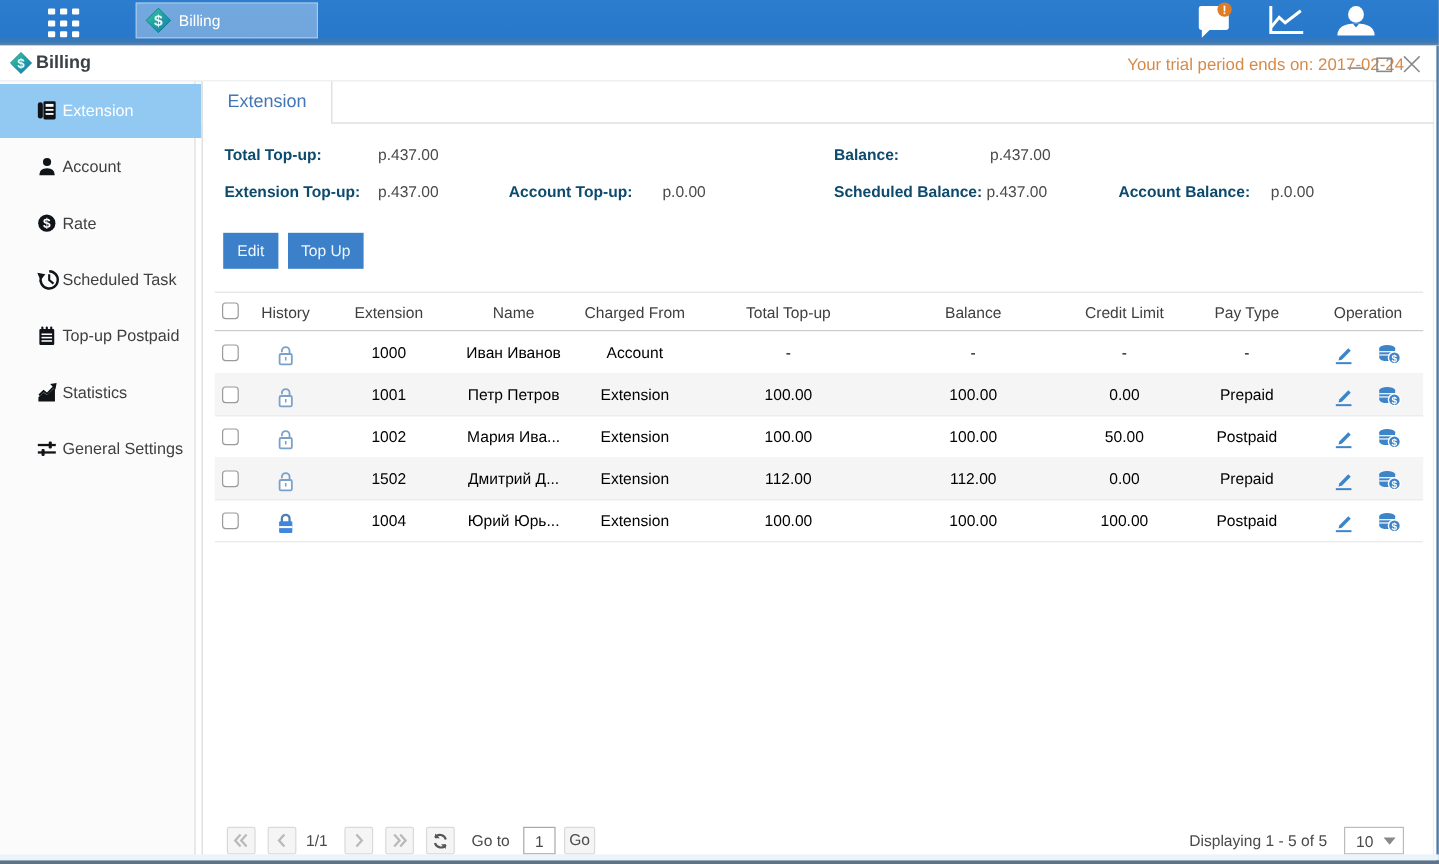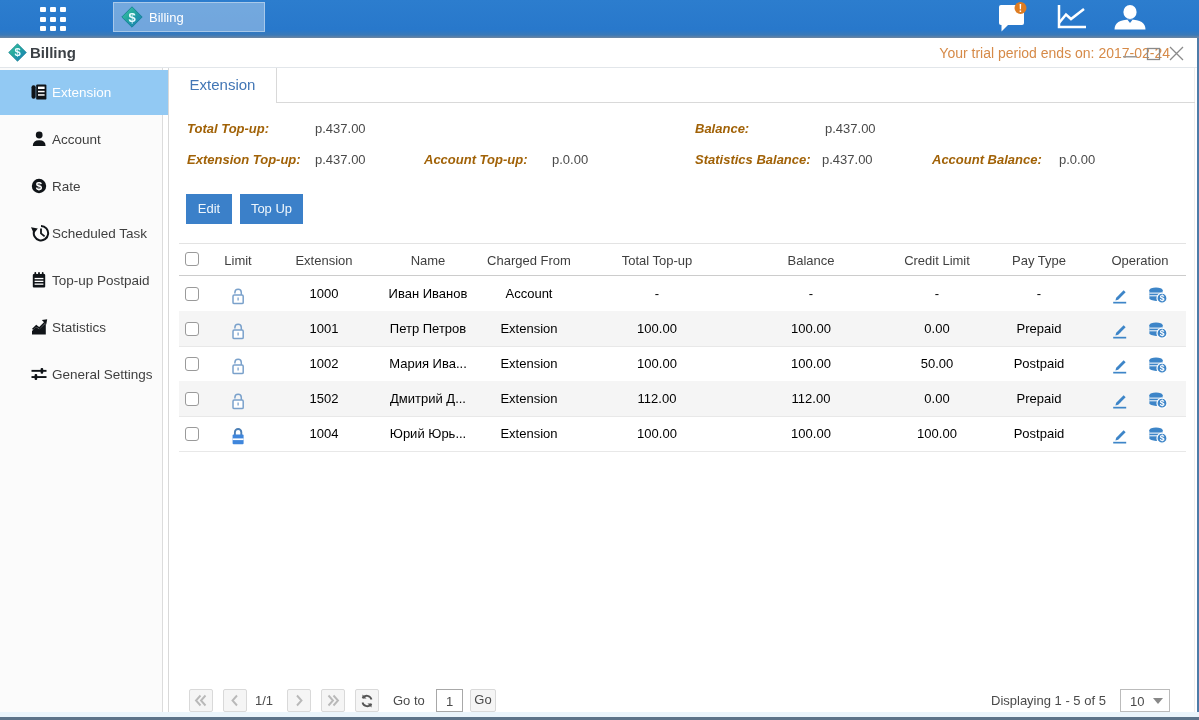--- a/index.html
+++ b/index.html
@@ -39,21 +39,21 @@
 
 #panel { position:absolute; left:168px; top:68px; width:1027px; height:645px;
   background:#fff; border-left:1px solid #d9d9d9; border-right:1px solid #eee; }
 #tabline { position:absolute; left:107px; top:34px; width:919px; height:0;
   border-top:1px solid #d9d9d9; }
 #tab1 { position:absolute; left:-1px; top:0; width:109px; height:35px;
   border-left:1px solid #d9d9d9; border-right:1px solid #d9d9d9; background:#fff;
   color:#4276b5; font-size:15px; text-align:center; line-height:34px; }
 
 
-.sl { position:absolute; font-size:13px; font-weight:bold; color:#a16207; white-space:nowrap;font-style:italic; }
+.sl { position:absolute; font-size:13px; font-weight:bold; color:#0c4a6e; white-space:nowrap; }
 .sv { position:absolute; font-size:13px; color:#4a4a4a; white-space:nowrap; }
 
 
 .btn { position:absolute; background:#3b80c9; color:#eef6fd; font-size:13px;
   text-align:center; line-height:29px; height:30px; border-radius:0; }
 
 
 #tbl { position:absolute; left:10px; top:175px; width:1007px; }
 .trow { position:absolute; left:0; width:1007px; height:35px; }
 .trow.alt { background:#f5f5f5; }
@@ -209,32 +209,32 @@
 
   <div class="sl" style="left:18px;top:53px">Total Top-up:</div>
   <div class="sv" style="left:146px;top:53px">p.437.00</div>
   <div class="sl" style="left:526px;top:53px">Balance:</div>
   <div class="sv" style="left:656px;top:53px">p.437.00</div>
 
   <div class="sl" style="left:18px;top:84px">Extension Top-up:</div>
   <div class="sv" style="left:146px;top:84px">p.437.00</div>
   <div class="sl" style="left:255px;top:84px">Account Top-up:</div>
   <div class="sv" style="left:383px;top:84px">p.0.00</div>
-  <div class="sl" style="left:526px;top:84px">Statistics Balance:</div>
+  <div class="sl" style="left:526px;top:84px">Scheduled Balance:</div>
   <div class="sv" style="left:653px;top:84px">p.437.00</div>
   <div class="sl" style="left:763px;top:84px">Account Balance:</div>
   <div class="sv" style="left:890px;top:84px">p.0.00</div>
 
   <div class="btn" style="left:17px;top:126px;width:46px">Edit</div>
   <div class="btn" style="left:71px;top:126px;width:63px">Top Up</div>
 
   <div id="tbl">
       <div class="trow" style="top:0;border-top:1px solid #e3e3e3;border-bottom:1px solid #ccc;height:33px">
         <div class="cb" style="margin-top:-8px"></div>
-        <div class="cell hcell" style="left:59px;line-height:33px">Limit</div>
+        <div class="cell hcell" style="left:59px;line-height:33px">History</div>
         <div class="cell hcell" style="left:145px;line-height:33px">Extension</div>
         <div class="cell hcell" style="left:249px;line-height:33px">Name</div>
         <div class="cell hcell" style="left:350px;line-height:33px">Charged From</div>
         <div class="cell hcell" style="left:478px;line-height:33px">Total Top-up</div>
         <div class="cell hcell" style="left:632px;line-height:33px">Balance</div>
         <div class="cell hcell" style="left:758px;line-height:33px">Credit Limit</div>
         <div class="cell hcell" style="left:860px;line-height:33px">Pay Type</div>
         <div class="cell hcell" style="left:961px;line-height:33px">Operation</div>
       </div>
       <div class="trow" style="top:33px">

